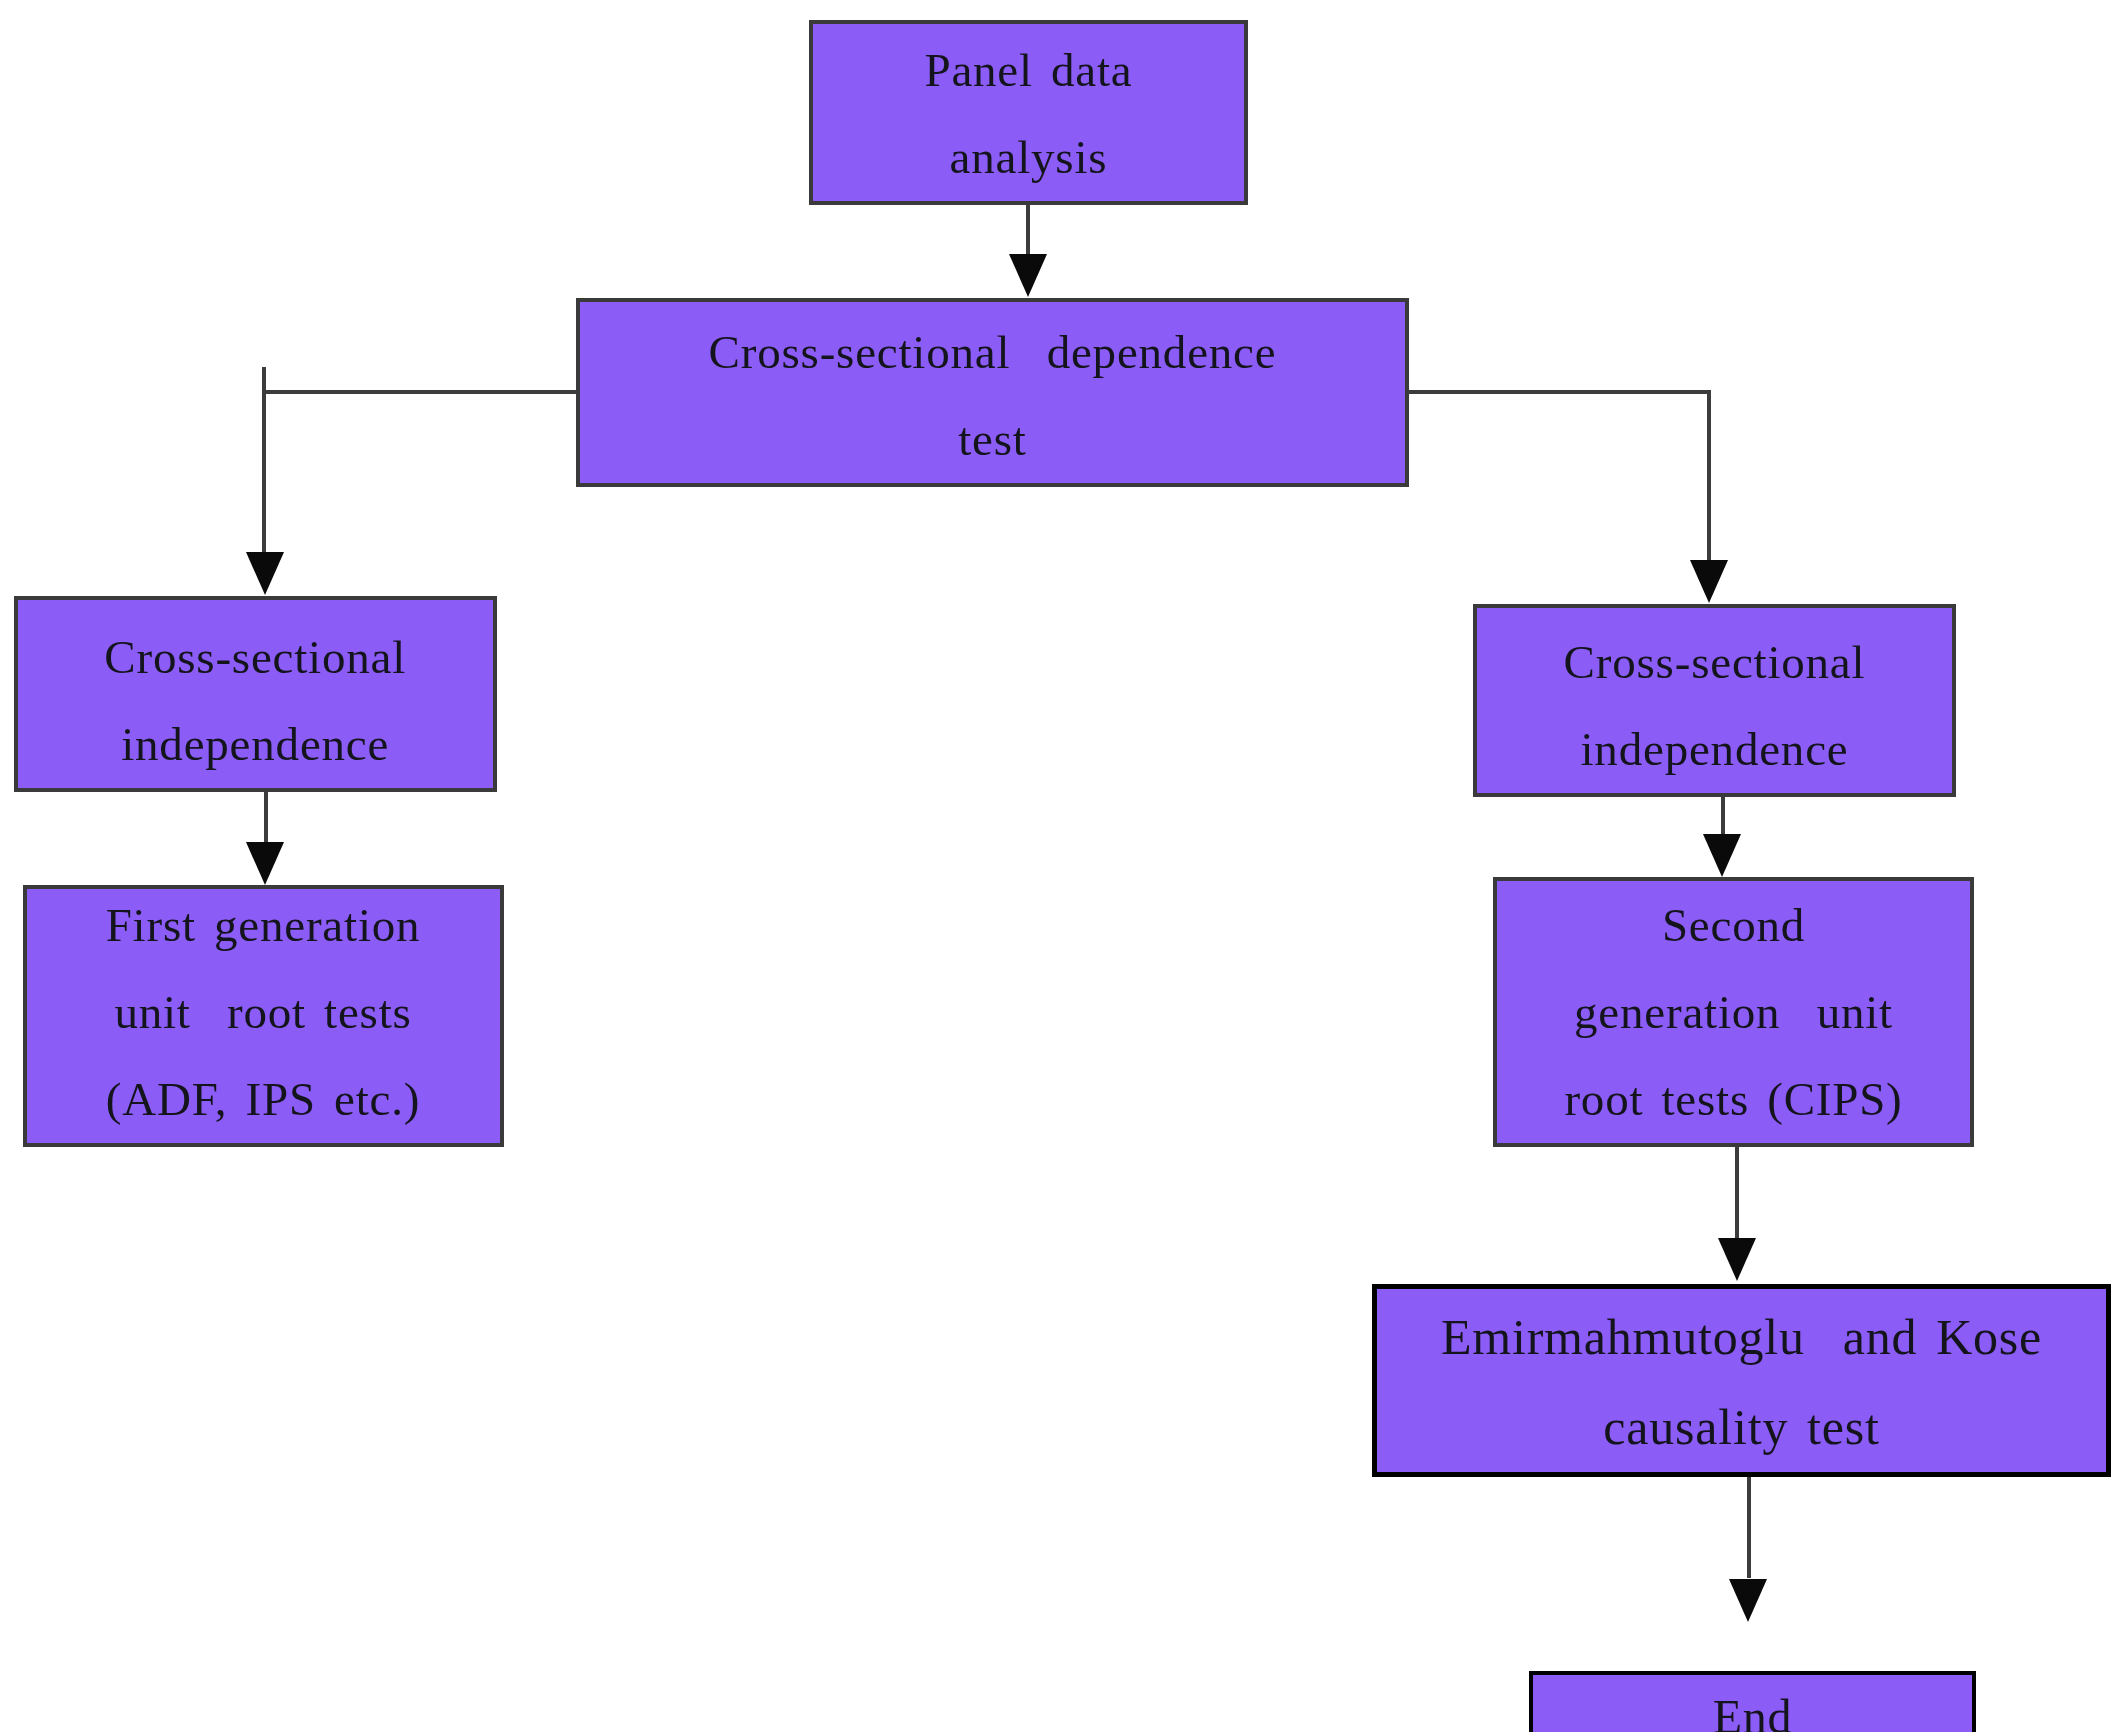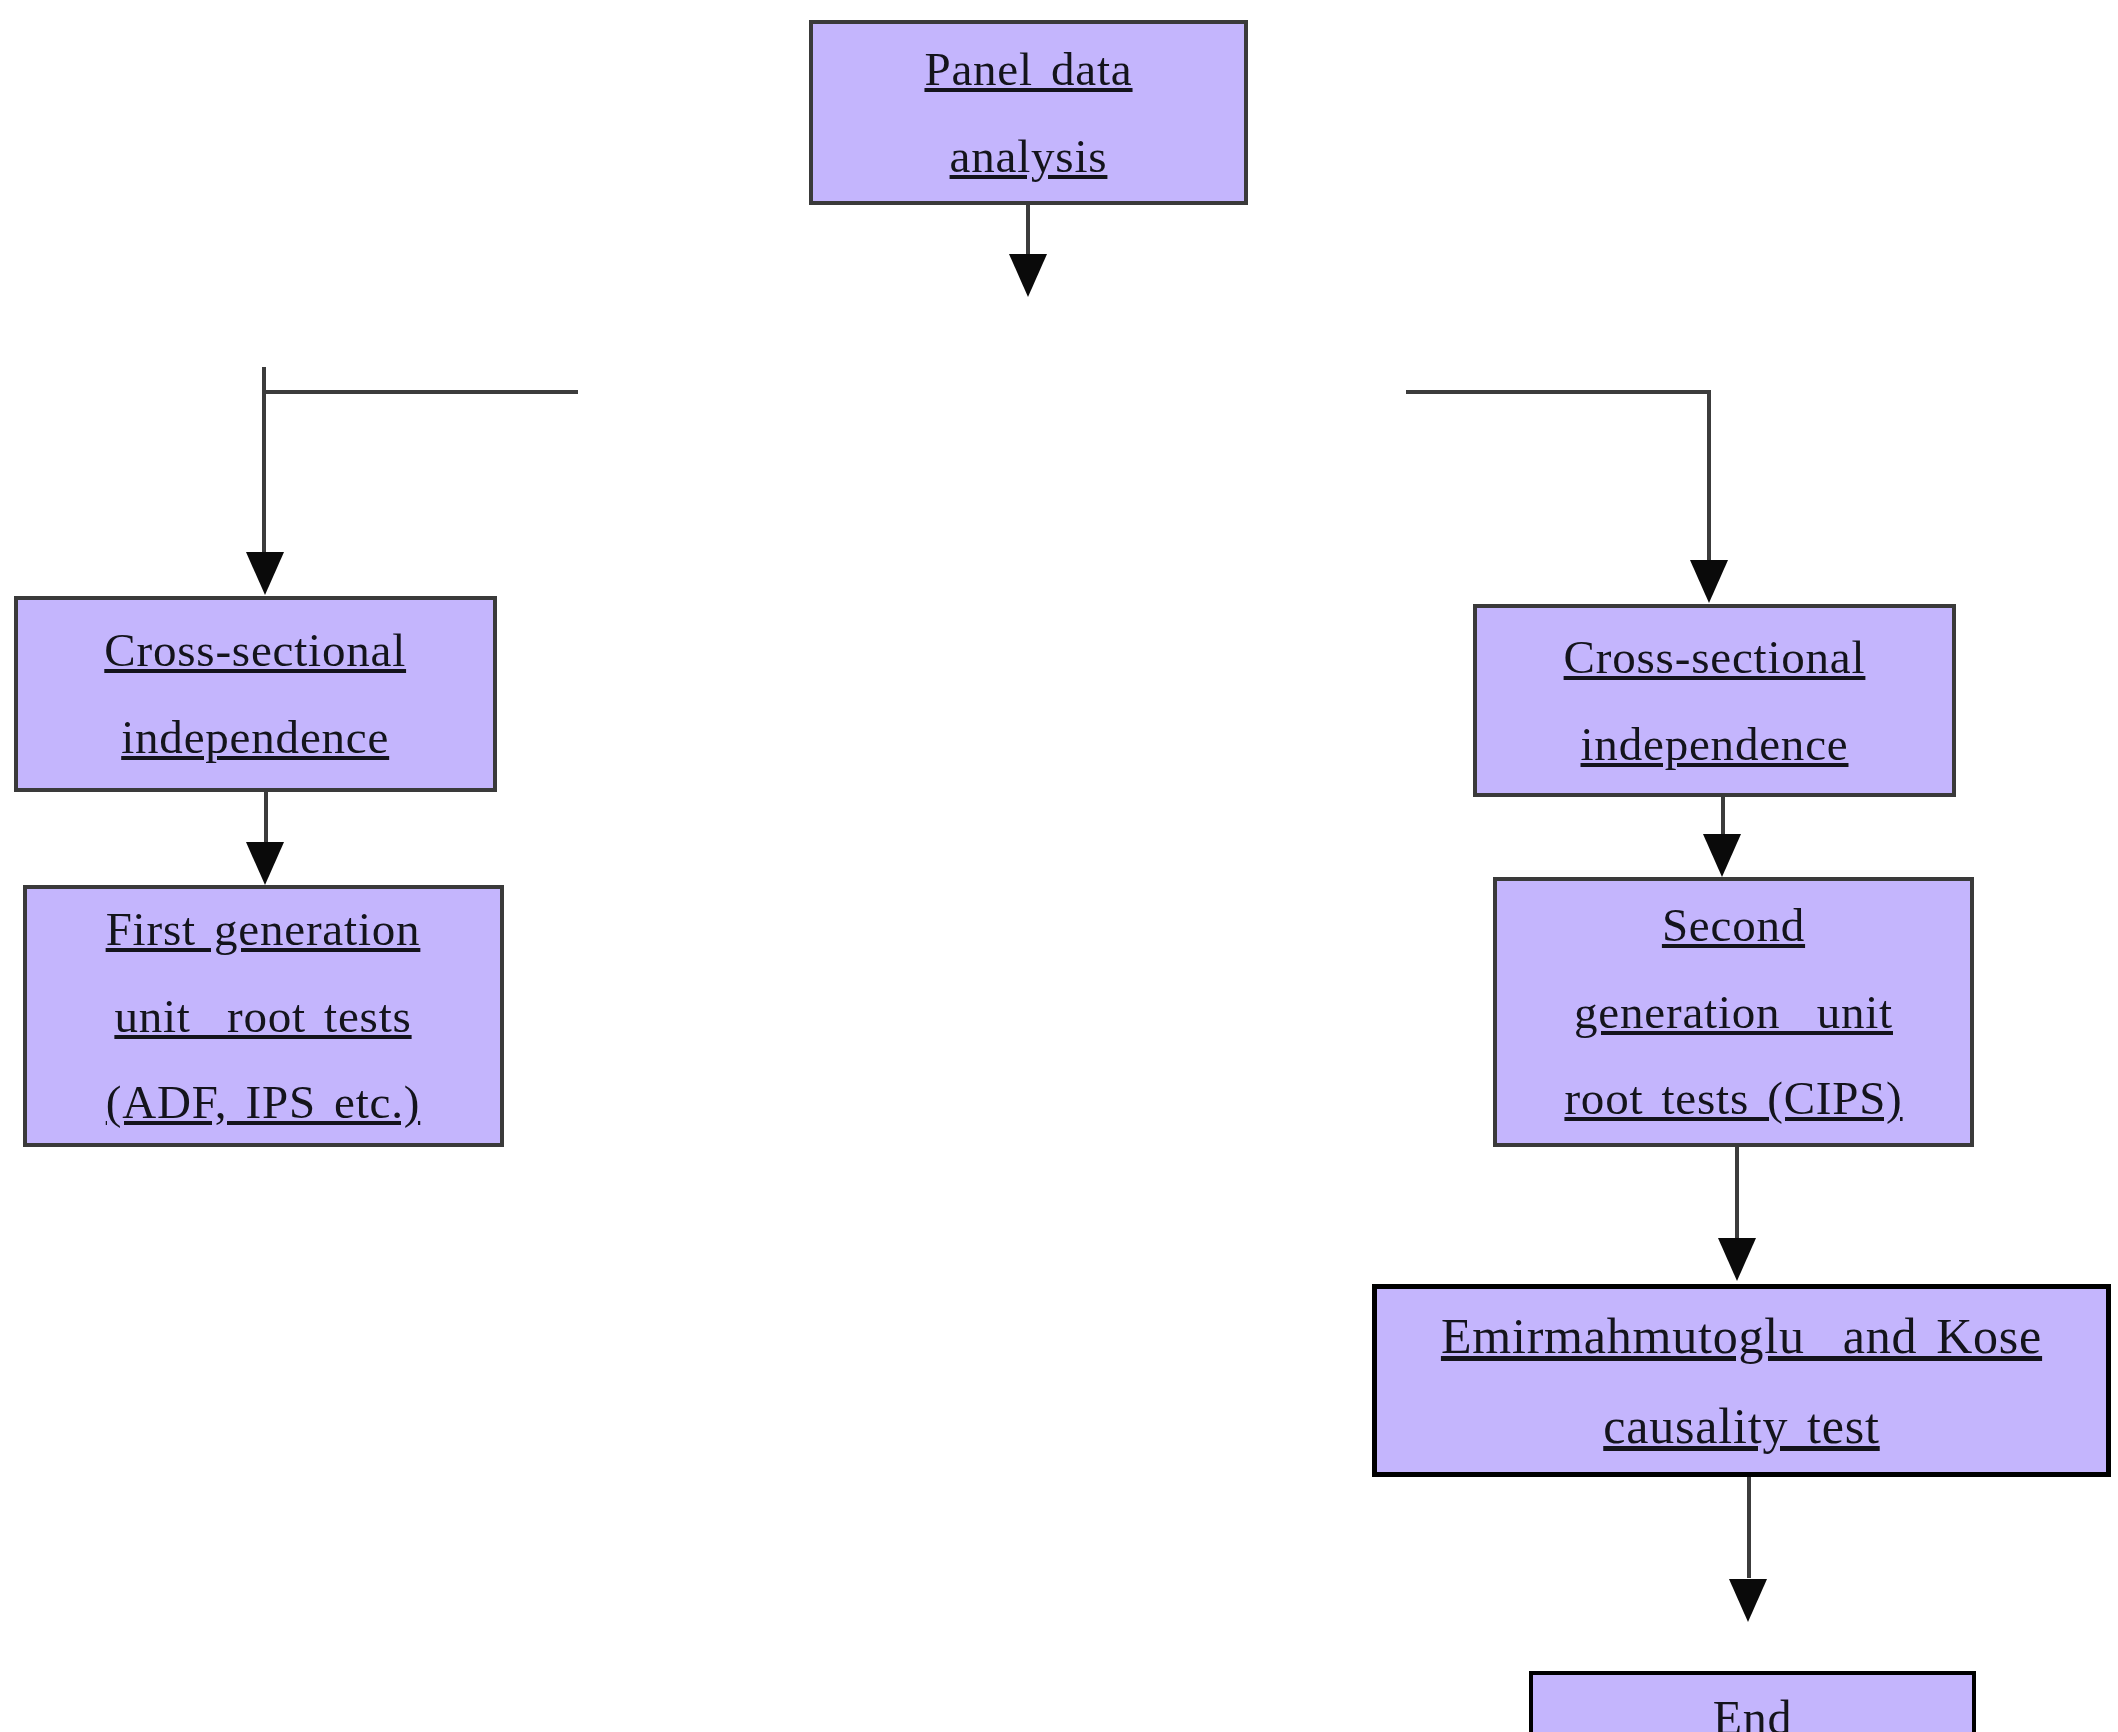--- a/index.html
+++ b/index.html
@@ -12,28 +12,27 @@
     position: relative;
     width: 2119px;
     height: 1732px;
     background: #ffffff;
     font-family: "Liberation Serif", "DejaVu Serif", serif;
     color: #14141c;
     overflow: hidden;
   }
   .node {
     position: absolute;
-    background: #c4b5fd;
+    background: #8b5cf6;
     border: 4px solid #3a3a3a;
     display: flex;
-    align-items: center;
+    align-items: flex-end;
     justify-content: center;
     box-sizing: border-box;
     text-align: center;
-    text-decoration: underline;
   }
   .node .label {
     white-space: pre-wrap;
     font-size: 47px;
     line-height: 1.85;
     word-spacing: 5.6px;
     letter-spacing: 0.8px;
   }
   
   .n-panel      { left: 809px; top:   20px; width: 439px; height: 185px; }
@@ -85,20 +84,24 @@
 </head>
 <body>
 
 <div class="canvas">
 
   <div class="node n-panel">
     <span class="label">Panel data
 analysis</span>
   </div>
 
+  <div class="node n-csd">
+    <span class="label">Cross-sectional  dependence
+test</span>
+  </div>
 
   <div class="node n-csi-left">
     <span class="label">Cross-sectional
 independence</span>
   </div>
 
   <div class="node n-firstgen">
     <span class="label">First generation
 unit  root tests
 (ADF, IPS etc.)</span>

